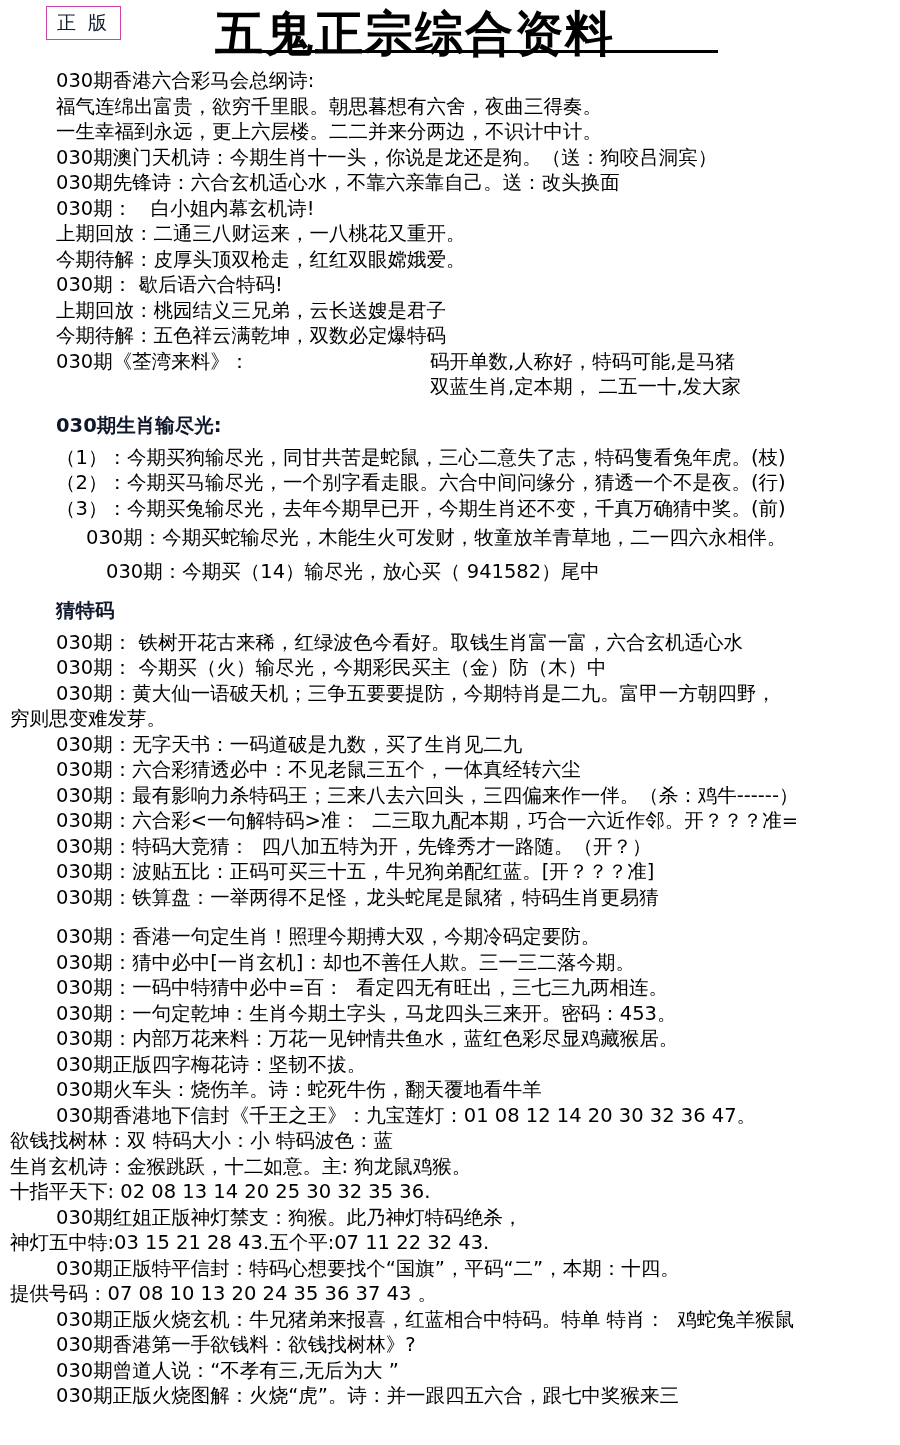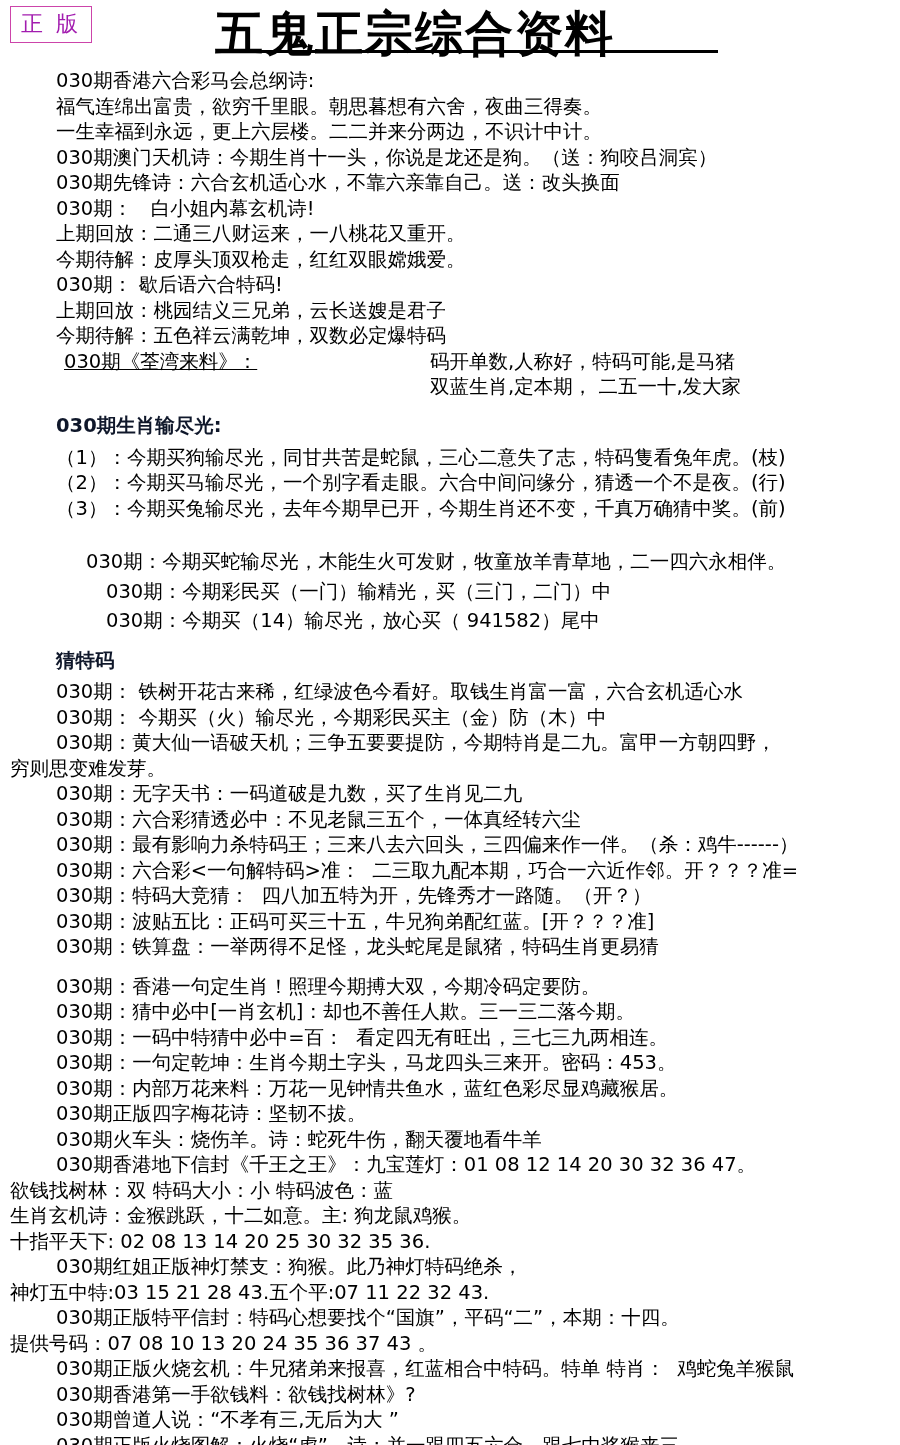--- a/index.html
+++ b/index.html
@@ -12,27 +12,28 @@
   .page{
     width:900px;
     min-height:1445px;
     position:relative;
     box-sizing:border-box;
     padding:6px 10px 10px 10px;
   }
   .badge{
     display:inline-block;
     border:1px solid #cc44aa;
-    color:#a21caf;
-    font-size:22px;
+    color:#0f172a;
+    font-size:19px;
     line-height:1;
     padding:6px 10px 7px 10px;
     letter-spacing:3px;
     font-family:"DejaVu Sans","Liberation Sans",sans-serif;
     background:#fff;
+    margin-left:36px;
   }
   .title-row{
     position:relative;
     height:62px;
   }
   .title{
     position:absolute;
     left:205px;
     top:-4px;
     font-size:48px;
@@ -54,21 +55,21 @@
     font-size:19.5px;
     line-height:25.5px;
     letter-spacing:0px;
   }
   .ln{
     white-space:pre-wrap;
     padding-left:46px;
     text-indent:0;
   }
   .ln.nopad{padding-left:0;}
-  .ln.ind1{padding-left:76px;margin-top:24px;}
+  .ln.ind1{padding-left:76px;}
   .ln.ind2{padding-left:420px;}
   .ln.ind3{padding-left:96px;}
   .sec-head{
     color:#0f172a;
     font-weight:bold;
     font-size:19.5px;
     padding-left:46px;
     margin-top:14px;
     margin-bottom:6px;
   }
@@ -94,33 +95,32 @@
     <div class="ln">030期澳门天机诗：今期生肖十一头，你说是龙还是狗。（送：狗咬吕洞宾）</div>
     <div class="ln">030期先锋诗：六合玄机适心水，不靠六亲靠自己。送：改头换面</div>
     <div class="ln">030期：   白小姐内幕玄机诗!</div>
     <div class="ln">上期回放：二通三八财运来，一八桃花又重开。</div>
     <div class="ln">今期待解：皮厚头顶双枪走，红红双眼嫦娥爱。</div>
     <div class="ln">030期： 歇后语六合特码!</div>
     <div class="ln">上期回放：桃园结义三兄弟，云长送嫂是君子</div>
     <div class="ln">今期待解：五色祥云满乾坤，双数必定爆特码</div>
 
     <div style="position:relative;height:25px;">
-      <div class="ln" style="position:absolute;left:8px;top:0;text-decoration:underline;">030期《荃湾来料》：</div>
+      <div class="ln" style="position:absolute;left:0;top:0;">030期《荃湾来料》：</div>
       <div class="ln ind2" style="position:absolute;left:0;top:0;">码开单数,人称好，特码可能,是马猪</div>
     </div>
     <div class="ln ind2">双蓝生肖,定本期， 二五一十,发大家</div>
 
     <div class="sec-head">030期生肖输尽光:</div>
     <div class="ln">（1）：今期买狗输尽光，同甘共苦是蛇鼠，三心二意失了志，特码隻看兔年虎。(枝)</div>
     <div class="ln">（2）：今期买马输尽光，一个别字看走眼。六合中间问缘分，猜透一个不是夜。(行)</div>
     <div class="ln">（3）：今期买兔输尽光，去年今期早已开，今期生肖还不变，千真万确猜中奖。(前)</div>
     <div class="small-gap"></div>
     <div class="ln ind1">030期：今期买蛇输尽光，木能生火可发财，牧童放羊青草地，二一四六永相伴。</div>
     <div class="small-gap"></div>
-    <div class="ln ind3">030期：今期彩民买（一门）输精光，买（三门，二门）中</div>
     <div class="small-gap"></div>
     <div class="ln ind3">030期：今期买（14）输尽光，放心买（ 941582）尾中</div>
 
     <div class="sec-head">猜特码</div>
     <div class="ln">030期： 铁树开花古来稀，红绿波色今看好。取钱生肖富一富，六合玄机适心水</div>
     <div class="ln">030期： 今期买（火）输尽光，今期彩民买主（金）防（木）中</div>
     <div class="ln">030期：黄大仙一语破天机；三争五要要提防，今期特肖是二九。富甲一方朝四野，</div>
     <div class="ln nopad">穷则思变难发芽。</div>
     <div class="ln">030期：无字天书：一码道破是九数，买了生肖见二九</div>
     <div class="ln">030期：六合彩猜透必中：不见老鼠三五个，一体真经转六尘</div>

